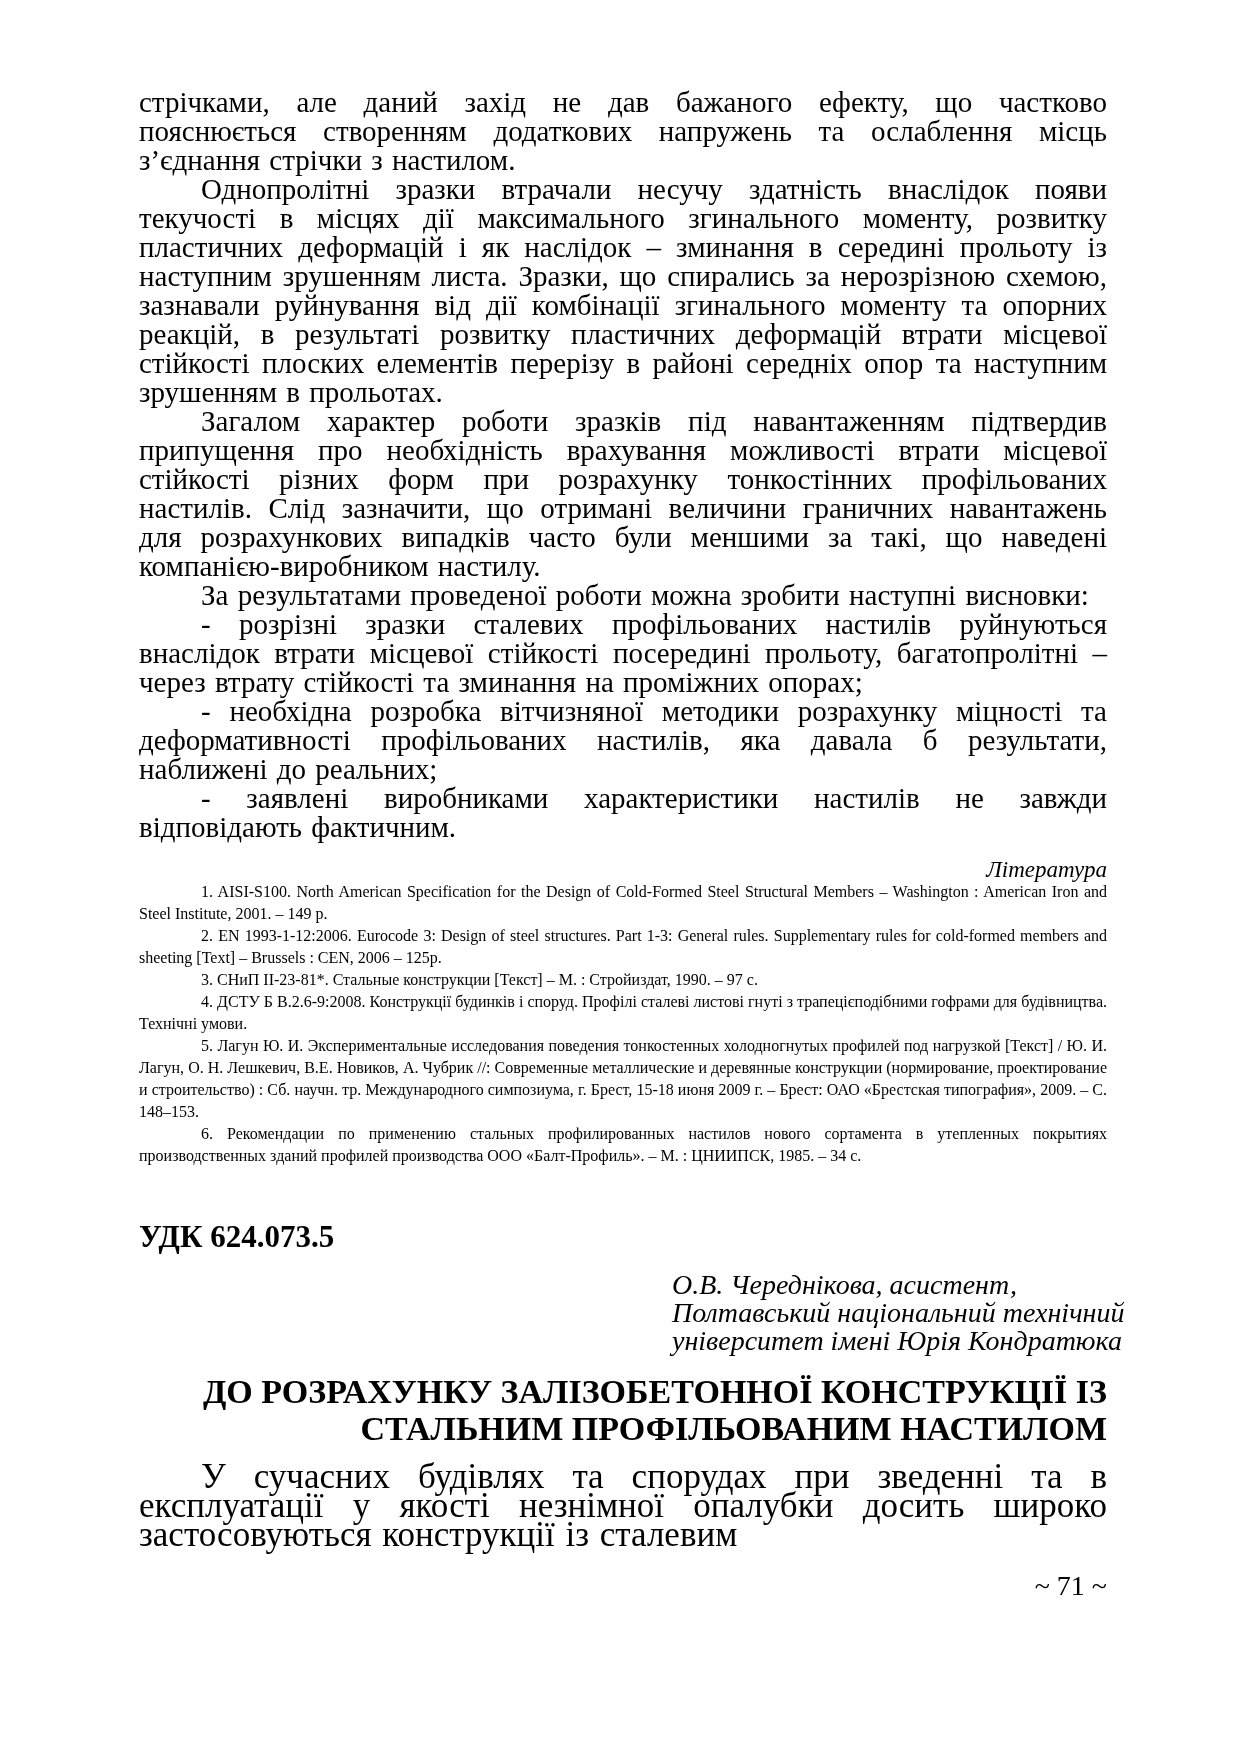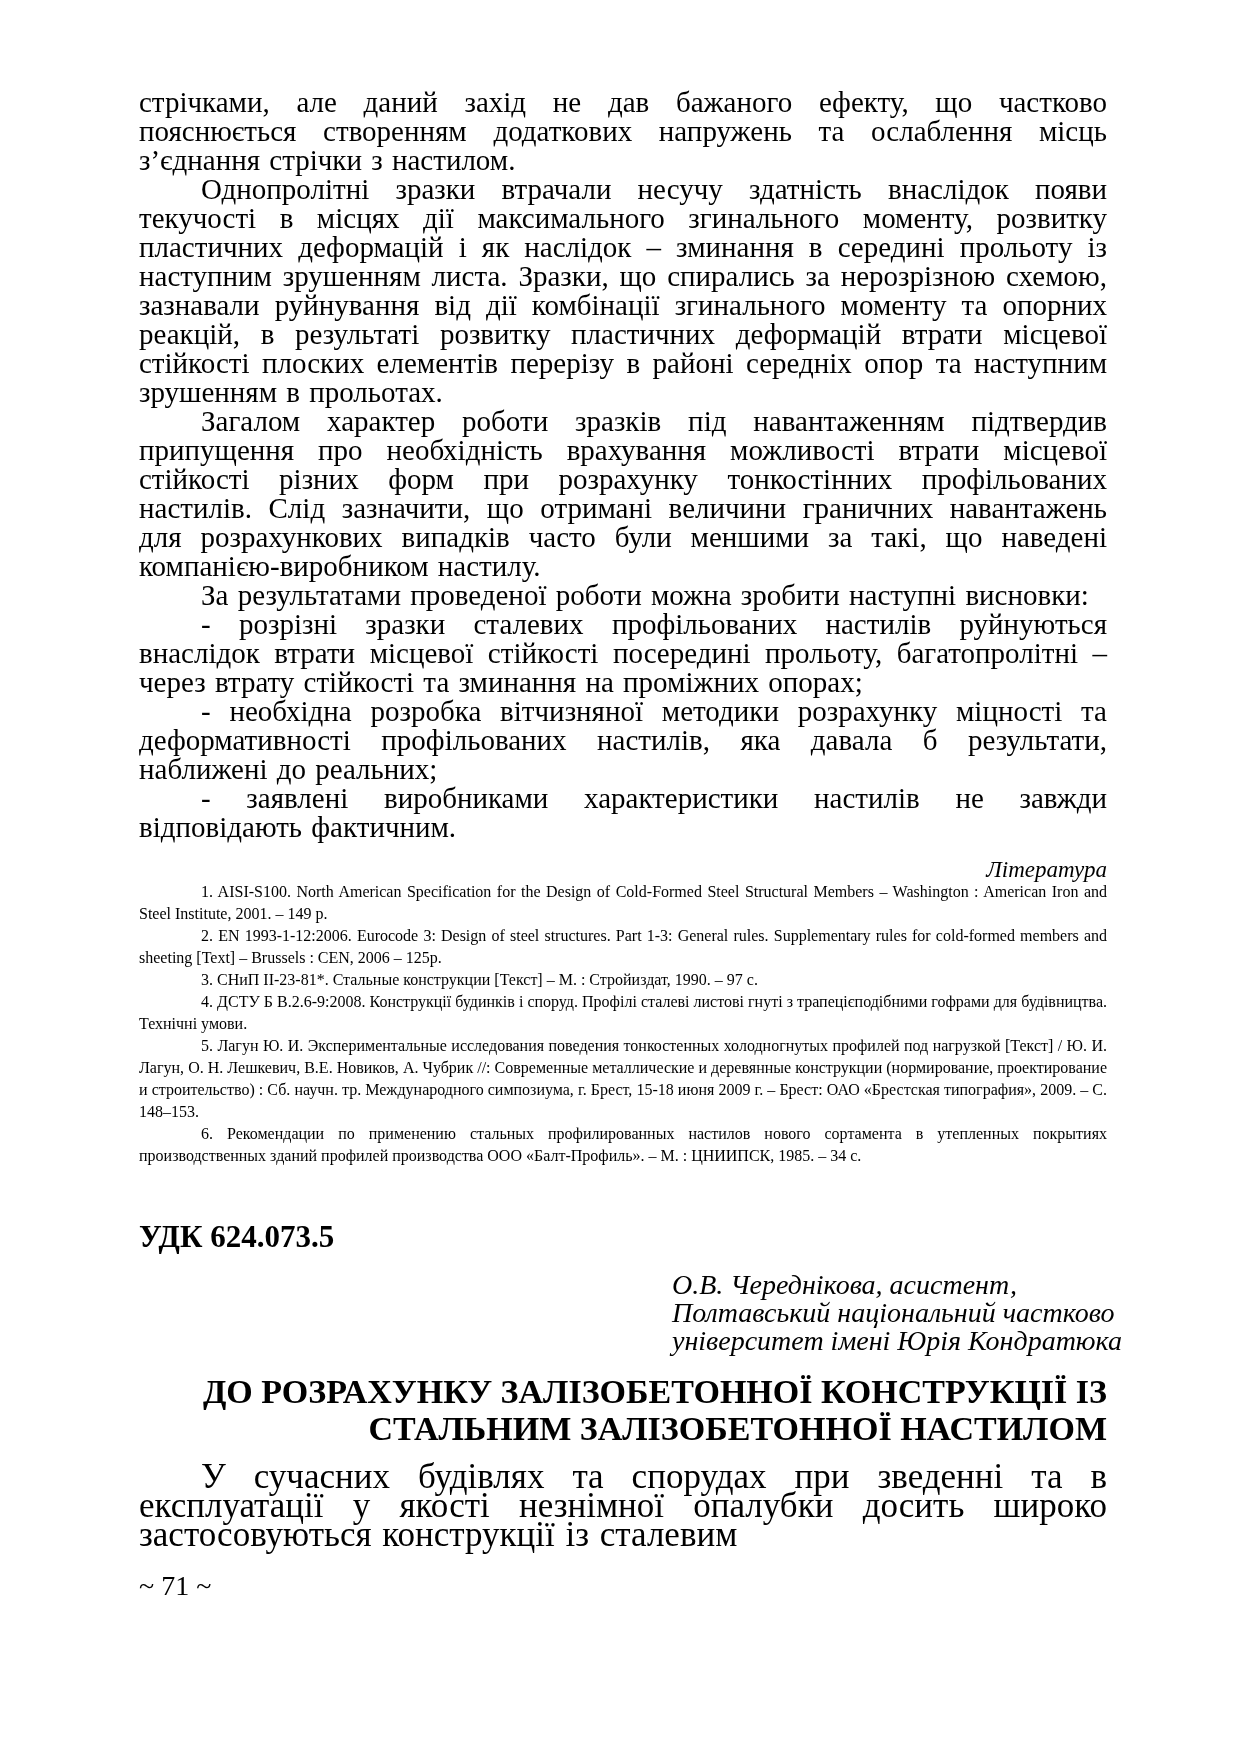--- a/index.html
+++ b/index.html
@@ -80,21 +80,21 @@
     font-size: 35px;
     line-height: 29px;
     text-align: justify;
     text-indent: 62px;
     word-spacing: 2px;
   }
   .page-number {
     margin-top: 23px;
     font-size: 28px;
     line-height: 28px;
-    text-align: left;
+    text-align: right;
   }
 </style>
 </head>
 <body>
 
 <div class="page">
 
   <section class="body-text">
     <p class="no-indent">стрічками, але даний захід не дав бажаного ефекту, що частково пояснюється створенням додаткових напружень та ослаблення місць з’єднання стрічки з настилом.</p>
     <p>Однопролітні зразки втрачали несучу здатність внаслідок появи текучості в місцях дії максимального згинального моменту, розвитку пластичних деформацій і як наслідок – зминання в середині прольоту із наступним зрушенням листа. Зразки, що спирались за нерозрізною схемою, зазнавали руйнування від дії комбінації згинального моменту та опорних реакцій, в результаті розвитку пластичних деформацій втрати місцевої стійкості плоских елементів перерізу в районі середніх опор та наступним зрушенням в прольотах.</p>
@@ -113,26 +113,26 @@
     <p>3. СНиП II-23-81*. Стальные конструкции [Текст] – М. : Стройиздат, 1990. – 97 с.</p>
     <p>4. ДСТУ Б В.2.6-9:2008. Конструкції будинків і споруд. Профілі сталеві листові гнуті з трапецієподібними гофрами для будівництва. Технічні умови.</p>
     <p>5. Лагун Ю. И. Экспериментальные исследования поведения тонкостенных холодногнутых профилей под нагрузкой [Текст] / Ю. И. Лагун, О. Н. Лешкевич, В.Е. Новиков, А. Чубрик //: Современные металлические и деревянные конструкции (нормирование, проектирование и строительство) : Сб. научн. тр. Международного симпозиума, г. Брест, 15-18 июня 2009 г. – Брест: ОАО «Брестская типография», 2009. – С. 148–153.</p>
     <p>6. Рекомендации по применению стальных профилированных настилов нового сортамента в утепленных покрытиях производственных зданий профилей производства ООО «Балт-Профиль». – М. : ЦНИИПСК, 1985. – 34 с.</p>
   </section>
 
   <div class="udk">УДК 624.073.5</div>
 
   <div class="authors">
     <div class="author-line">О.В. Череднікова, асистент,</div>
-    <div class="author-line">Полтавський національний частково</div>
+    <div class="author-line">Полтавський національний технічний</div>
     <div class="author-line">університет імені Юрія Кондратюка</div>
   </div>
 
   <h1 class="title">
     <div class="title-line">ДО РОЗРАХУНКУ ЗАЛІЗОБЕТОННОЇ КОНСТРУКЦІЇ ІЗ</div>
-    <div class="title-line">СТАЛЬНИМ ЗАЛІЗОБЕТОННОЇ НАСТИЛОМ</div>
+    <div class="title-line">СТАЛЬНИМ ПРОФІЛЬОВАНИМ НАСТИЛОМ</div>
   </h1>
 
   <p class="intro">У сучасних будівлях та спорудах при зведенні та в експлуатації у якості незнімної опалубки досить широко застосовуються конструкції із сталевим</p>
 
   <div class="page-number">~ 71 ~</div>
 
 </div>
 
 </body></html>

